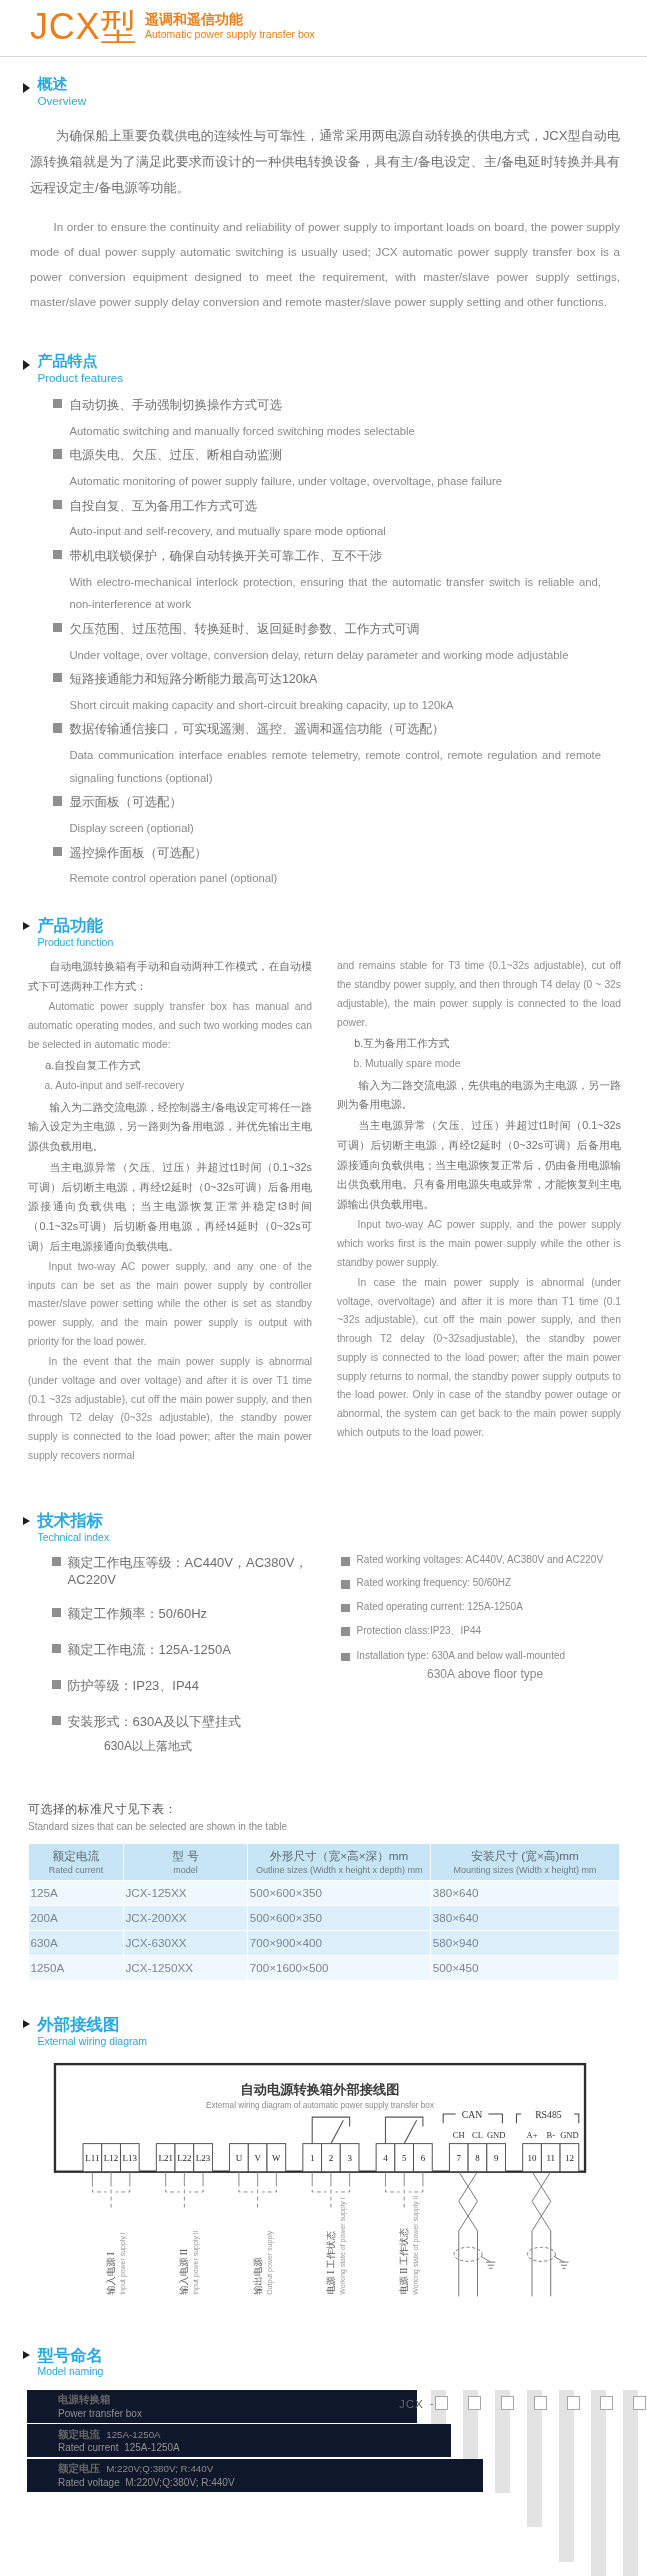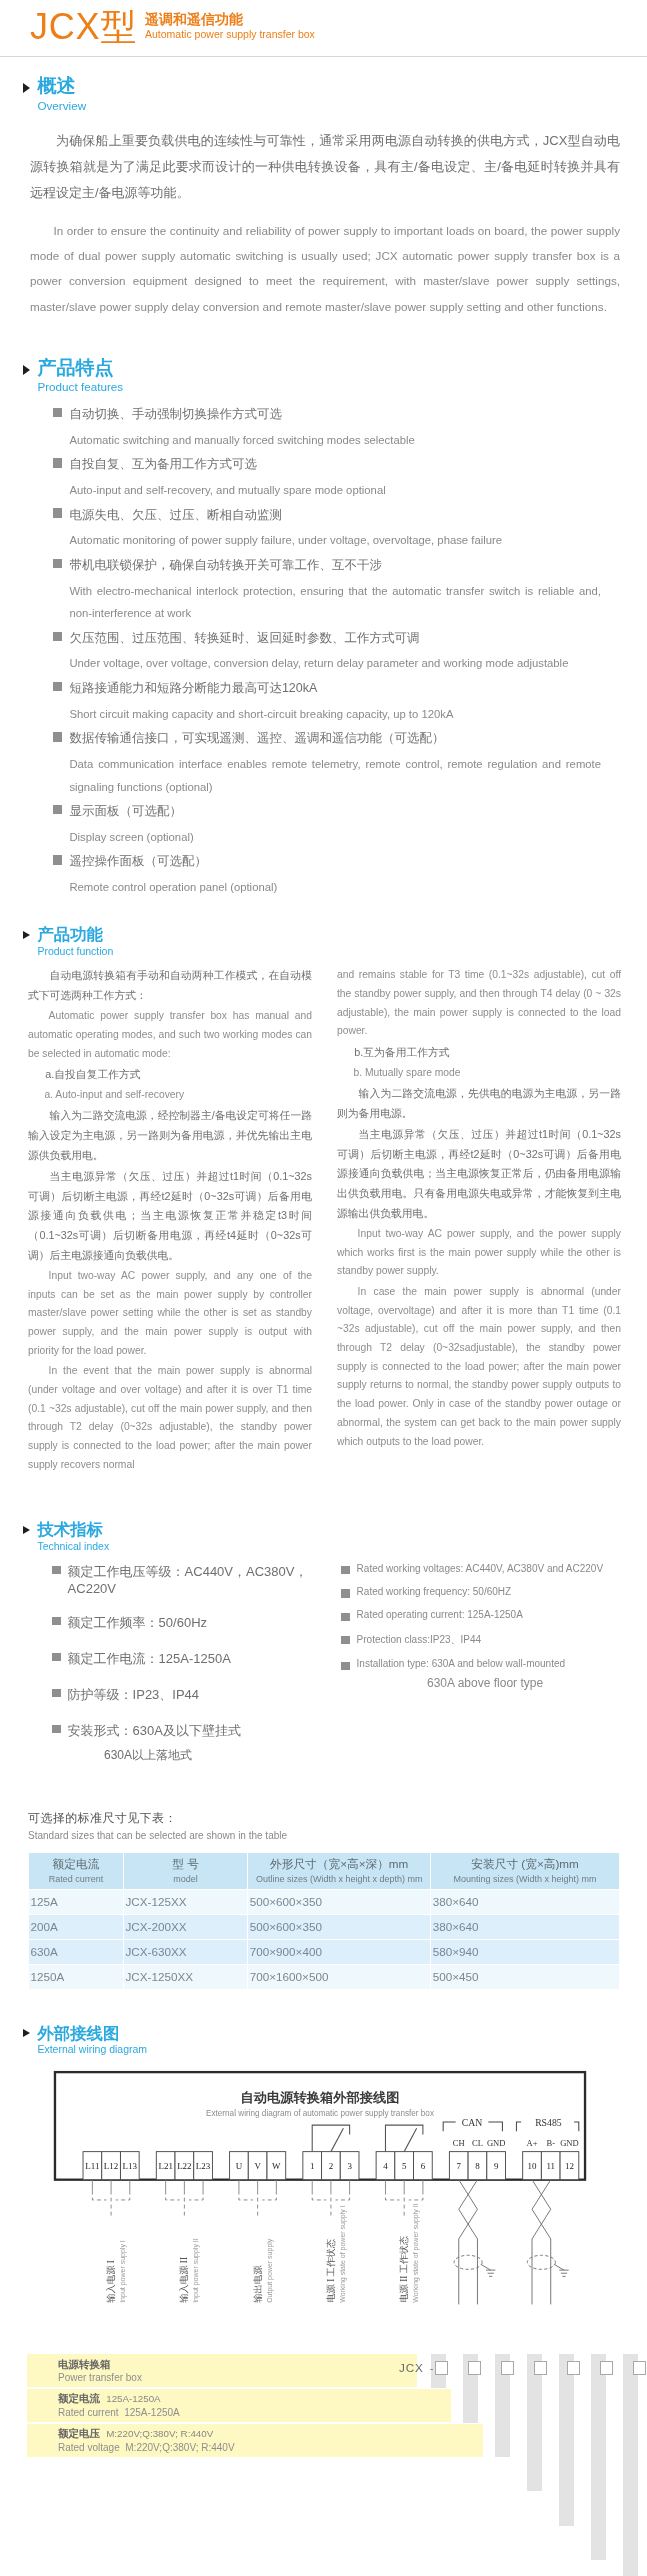--- a/index.html
+++ b/index.html
@@ -12,21 +12,21 @@
   .brand{font-size:36px;line-height:1;color:#ee7e17;letter-spacing:0.8px;font-weight:normal;}
   .brand-sub{margin-left:7.8px;margin-top:1.6px;}
   .brand-zh{font-size:14px;font-weight:bold;color:#ee7e17;line-height:1.25;}
   .brand-en{font-size:10.5px;color:#ee7e17;line-height:1.3;}
   .mast-rule{border:none;border-top:1.6px solid #d8d8d8;margin:11px 0 0 0;}
 
   
   .sec-head{display:flex;align-items:flex-start;padding-left:23.4px;}
   .tri{width:0;height:0;border-left:7.8px solid #1f1f1f;border-top:5.5px solid transparent;
        border-bottom:5.5px solid transparent;margin:7px 7px 0 0;flex:none;}
-  .h-zh{font-size:19px;font-weight:bold;color:#2aa9e0;line-height:1.1;}
+  .h-zh{font-size:15px;font-weight:bold;color:#2aa9e0;line-height:1.1;}
   .h-en{font-size:11.7px;color:#2aa9e0;margin-top:1.6px;}
   .small .tri{border-left-width:7px;border-top-width:4.7px;border-bottom-width:4.7px;margin-top:5.5px;}
   .small .h-zh{font-size:16.4px;}
   .small .h-en{font-size:10.5px;}
 
   
   #overview{margin-top:19px;}
   .ov-body{padding:4.7px 28px 0 30px;}
   .ov-zh{font-size:13px;line-height:2.0;color:#6f6f6f;text-align:justify;text-indent:2em;margin:11px 0 0 0;}
   .ov-en{font-size:11.7px;line-height:2.15;color:#8a8a8a;text-align:justify;text-indent:2em;margin:12.5px 0 0 0;}
@@ -81,21 +81,21 @@
   .wiring-wrap{margin:14px 0 0 47px;}
 
   
   #naming{margin-top:31px;}
   .naming{position:relative;width:593px;height:273px;margin:12.5px 0 0 27px;}
   .nrow{position:relative;z-index:1;height:33px;margin-bottom:1.6px;padding:2.3px 0 0 31px;box-sizing:border-box;}
   .nrow .l1{font-size:10.5px;line-height:1.4;}
   .nrow .lab{font-weight:bold;color:#666;}
   .nrow .val{color:#888;font-size:9.8px;margin-left:6.2px;}
   .nrow .l2{font-size:10px;color:#8f8f8f;line-height:1.4;}
-  .blue{background:#fef9c3;}
+  .blue{background:#0f172a;}
   .r1{width:390px;} .r2{width:424px;} .r3{width:456px;}
   .strip{position:absolute;top:0;width:15px;background:#e3e3e3;z-index:0;}
   .s1{left:404px;height:34px;} .s2{left:436px;height:69px;} .s3{left:468px;height:103px;}
   .s4{left:500px;height:137px;} .s5{left:532px;height:172px;} .s6{left:564px;height:206px;}
   .s7{left:596px;height:240px;}
   .code{position:absolute;top:6.2px;left:372px;z-index:2;display:flex;align-items:center;}
   .code .pfx{font-size:11.7px;color:#666;letter-spacing:0.8px;}
   .code .dash{font-size:11px;color:#777;margin:0 1.6px 0 6.2px;}
   .cbox{width:11px;height:12.5px;background:#fff;border:0.8px solid #a8a8a8;display:inline-block;}
   .cbox + .cbox{margin-left:20px;}
@@ -144,30 +144,30 @@
       <div class="feat">
         <div class="feat-zh">
             <span class="sq"></span>
             <span>自动切换、手动强制切换操作方式可选</span>
           </div>
         <div class="feat-en">Automatic switching and manually forced switching modes selectable</div>
       </div>
       <div class="feat">
         <div class="feat-zh">
             <span class="sq"></span>
+            <span>电源失电、欠压、过压、断相自动监测</span>
+          </div>
+        <div class="feat-en">Automatic monitoring of power supply failure, under voltage, overvoltage, phase failure</div>
+      </div>
+      <div class="feat">
+        <div class="feat-zh">
+            <span class="sq"></span>
             <span>自投自复、互为备用工作方式可选</span>
           </div>
         <div class="feat-en">Auto-input and self-recovery, and mutually spare mode optional</div>
-      </div>
-      <div class="feat">
-        <div class="feat-zh">
-            <span class="sq"></span>
-            <span>电源失电、欠压、过压、断相自动监测</span>
-          </div>
-        <div class="feat-en">Automatic monitoring of power supply failure, under voltage, overvoltage, phase failure</div>
       </div>
       <div class="feat">
         <div class="feat-zh">
             <span class="sq"></span>
             <span>带机电联锁保护，确保自动转换开关可靠工作、互不干涉</span>
           </div>
         <div class="feat-en">With electro-mechanical interlock protection, ensuring that the automatic transfer switch is reliable and, non-interference at work</div>
       </div>
       <div class="feat">
         <div class="feat-zh">
@@ -508,20 +508,27 @@
           <line x1="651" y1="251" x2="663" y2="258"></line>
           <line x1="657" y1="258" x2="669" y2="258"></line>
             <line x1="659" y1="262" x2="667" y2="262"></line>
             <line x1="661" y1="266" x2="665" y2="266"></line>
         </g>
       </svg>
     </div>
   </div>
 
   <div class="sec small" id="naming">
+    <div class="sec-head">
+      <span class="tri"></span>
+      <div>
+        <div class="h-zh">型号命名</div>
+        <div class="h-en">Model naming</div>
+      </div>
+    </div>
 
     <div class="naming">
       <div class="strip s1"></div>
       <div class="strip s2"></div>
       <div class="strip s3"></div>
       <div class="strip s4"></div>
       <div class="strip s5"></div>
       <div class="strip s6"></div>
       <div class="strip s7"></div>
 

